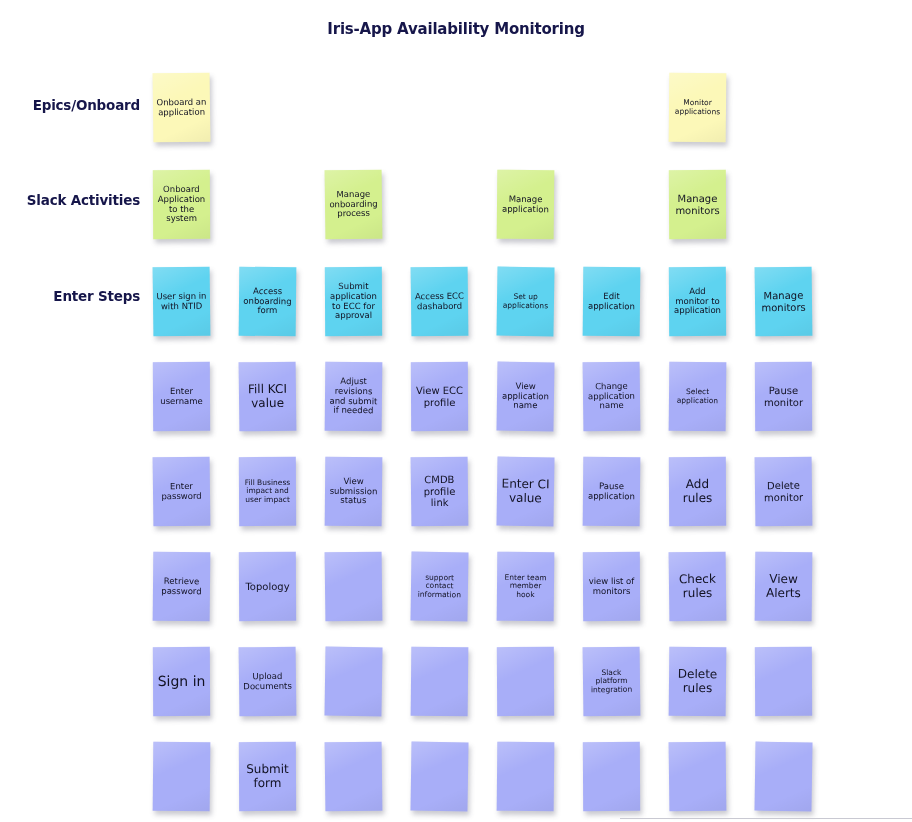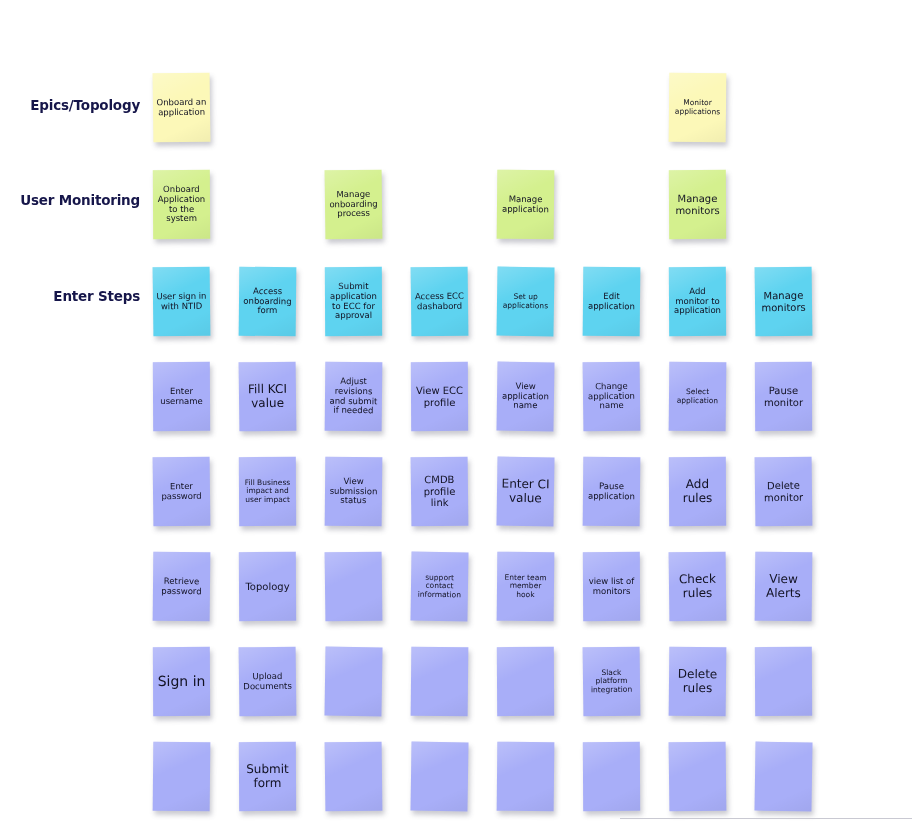--- a/index.html
+++ b/index.html
@@ -111,24 +111,25 @@
     width: 292px;
     height: 1px;
     background: #c9c9d2;
   }
 </style>
 </head>
 <body>
 
 <div id="board">
 
+  <div class="title">Iris-App Availability Monitoring</div>
 
   <div id="row-labels">
-      <div class="row-label" style="top: 99px; right: 772px;">Epics/Topology</div>
-      <div class="row-label" style="top: 194px; right: 772px;">User Monitoring</div>
+      <div class="row-label" style="top: 99px; right: 772px;">Epics/Onboard</div>
+      <div class="row-label" style="top: 194px; right: 772px;">Slack Activities</div>
       <div class="row-label" style="top: 290px; right: 772px;">Enter Steps</div>
     </div>
 
   <div id="cards">
       <div class="card yellow fs-s r-a" style="left: 153px; top: 73px;">
         <span class="txt">Onboard an application</span>
       </div>
       <div class="card yellow fs-xs r-b" style="left: 669px; top: 73px;">
         <span class="txt">Monitor applications</span>
       </div>

